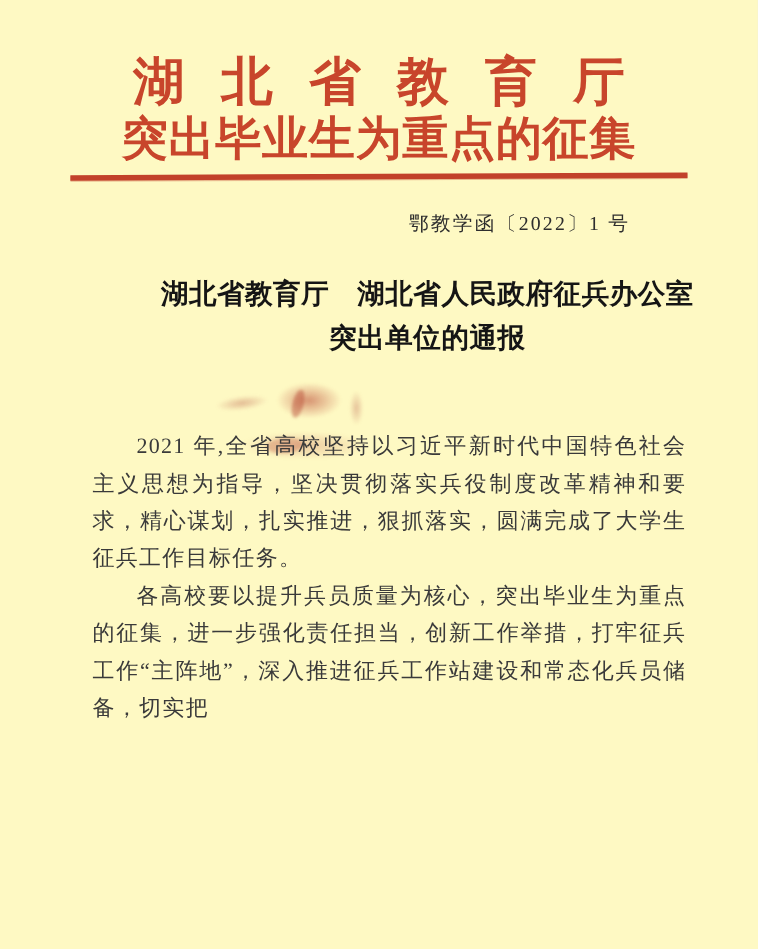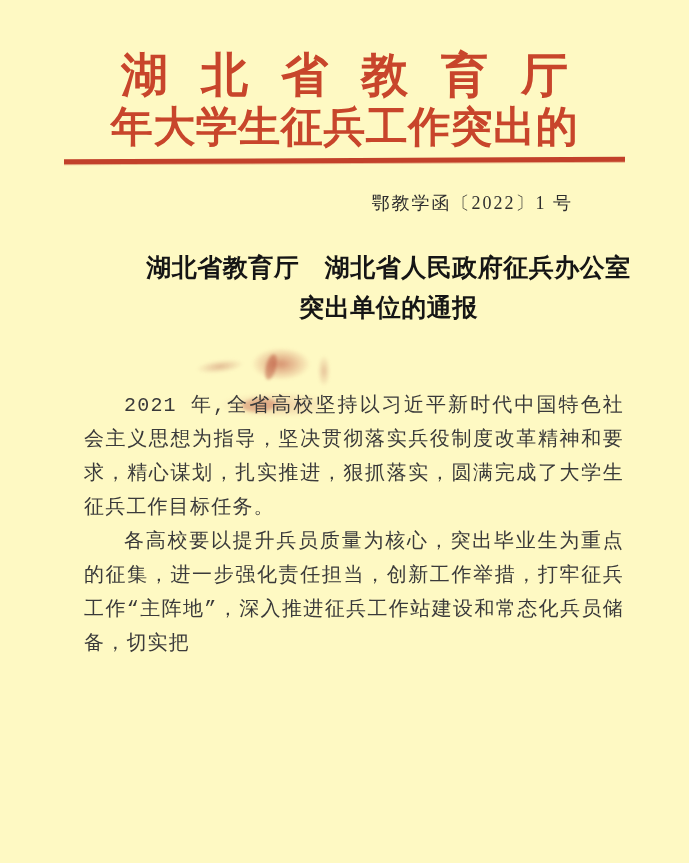--- a/index.html
+++ b/index.html
@@ -99,31 +99,30 @@
   }
   .salutation{
     margin:0 0 8px 0;
     white-space:nowrap;
   }
   .body-block p{
     margin:0;
     text-indent:2em;
     text-align:justify;
     text-justify:inter-character;
-    font-family:Liberation Mono, monospace;
   }
 </style>
 </head>
 <body>
 
 <div class="page">
 
   <div class="issuer">
     <div class="issuer-line1">湖北省教育厅</div>
-    <div class="issuer-line2">年大学生征兵工作突出的</div>
+    <div class="issuer-line2">突出毕业生为重点的征集</div>
   </div>
 
   <div class="red-rule"></div>
 
   <div class="doc-number">鄂教学函〔2022〕1 号</div>
 
   <div class="doc-title">
     <div>湖北省教育厅　湖北省人民政府征兵办公室</div>
     <div>突出单位的通报</div>
   </div>

